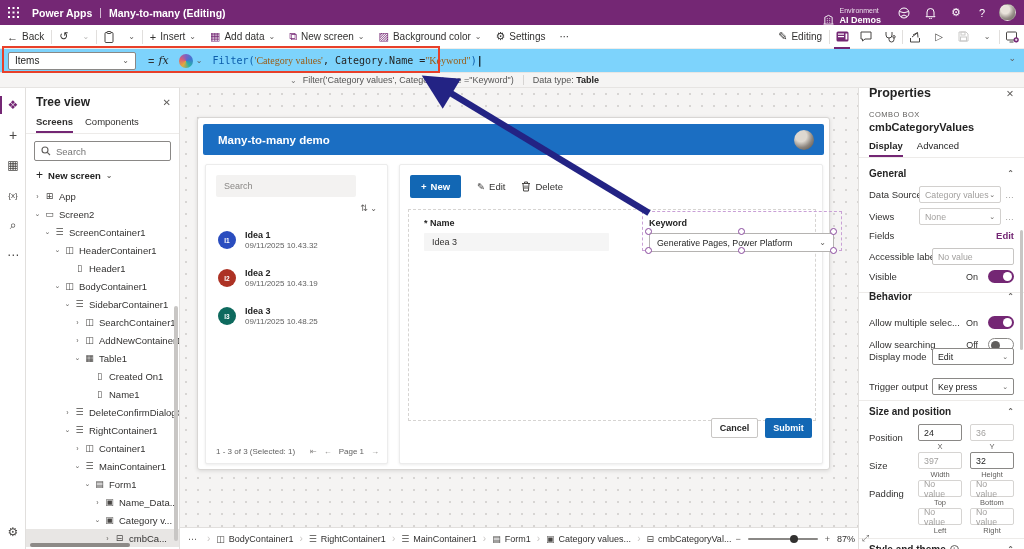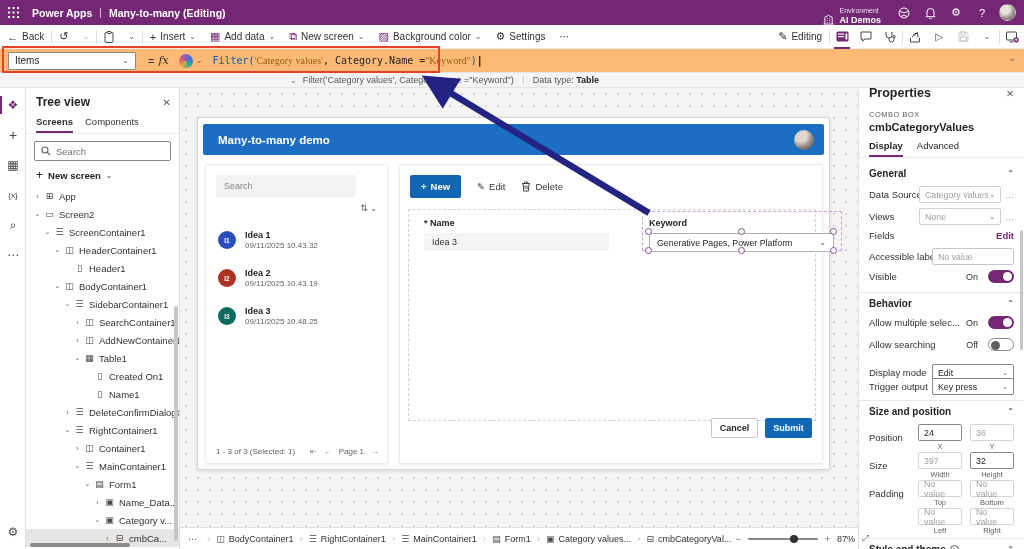--- a/index.html
+++ b/index.html
@@ -32,21 +32,21 @@
   .cmd .gl { font-size:11px; }
   .cmd .gl.accent { color:#742774; }
   .chev { font-size:8px; color:#605e5c; }
   .vsep { width:1px; height:14px; background:#e1dfdd; }
   .cmd-right { margin-left:auto; display:flex; align-items:center; height:100%; }
   .icon-btn { width:24px; height:24px; display:flex; align-items:center; justify-content:center; cursor:pointer; position:relative; }
   .icon-btn.sel::after { content:""; position:absolute; left:4px; right:4px; bottom:0; height:2px; background:#742774; }
   .dis { opacity:.45; }
 
   
-  .fxbar { position:absolute; left:0; top:49px; width:1024px; height:24px; background:#fdba74;
+  .fxbar { position:absolute; left:0; top:49px; width:1024px; height:24px; background:#7dd3fc;
     border-bottom:1px solid #e8e6e4; display:flex; align-items:center; z-index:6; }
   .prop-select { width:128px; height:18px; margin-left:8px; border:1px solid #8a8886; border-radius:2px;
     display:flex; align-items:center; padding:0 6px; font-size:10px; background:#fff; cursor:pointer; }
   .prop-select .chev { margin-left:auto; }
   .fx-eq { margin:0 4px 0 12px; font-size:11px; color:#323130; }
   .fx-fx { font-family:"DejaVu Serif",serif; font-style:italic; font-size:11px; margin-right:10px; }
   .copilot { width:14px; height:14px; border-radius:50%;
     background:conic-gradient(#7b61c4,#3e78d2,#27b2a6,#e2a93b,#d95f76,#7b61c4); margin-right:3px; }
   .fx-code { font-family:"DejaVu Sans Mono",monospace; font-size:10px; margin-left:10px; white-space:pre; }
   .tok-fn { color:#0b5cab; } .tok-str { color:#9a5b13;font-family:Liberation Serif, serif; } .tok-id { color:#242424; }
@@ -695,39 +695,39 @@
   </div>
   <div class="pp-abs pp-row" style="top:190px">
     <span class="pp-lab">Visible</span>
     <div class="pp-ctrl">
         <span class="tgllabel">On</span>
         <div class="toggle on"></div>
       </div>
   </div>
 
   <div class="pp-abs pp-div" style="top:212px"></div>
-  <div class="pp-abs pp-sec" style="top:218px">
+  <div class="pp-abs pp-sec" style="top:211px">
     <span>Behavior</span>
       <span class="chev">⌃</span>
   </div>
   <div class="pp-abs pp-row" style="top:236px">
     <span class="pp-lab">Allow multiple selec...</span>
     <div class="pp-ctrl">
         <span class="tgllabel">On</span>
         <div class="toggle on"></div>
       </div>
   </div>
   <div class="pp-abs pp-row" style="top:258px">
     <span class="pp-lab">Allow searching</span>
     <div class="pp-ctrl">
         <span class="tgllabel">Off</span>
         <div class="toggle off"></div>
       </div>
   </div>
-  <div class="pp-abs pp-row" style="top:284px">
+  <div class="pp-abs pp-row" style="top:268px">
     <span class="pp-lab">Display mode</span>
     <div class="pp-ctrl">
         <div class="sel-box">
           <span>Edit</span>
           <span class="chev">⌄</span>
         </div>
       </div>
   </div>
   <div class="pp-abs pp-row" style="top:298px">
     <span class="pp-lab">Trigger output</span>

